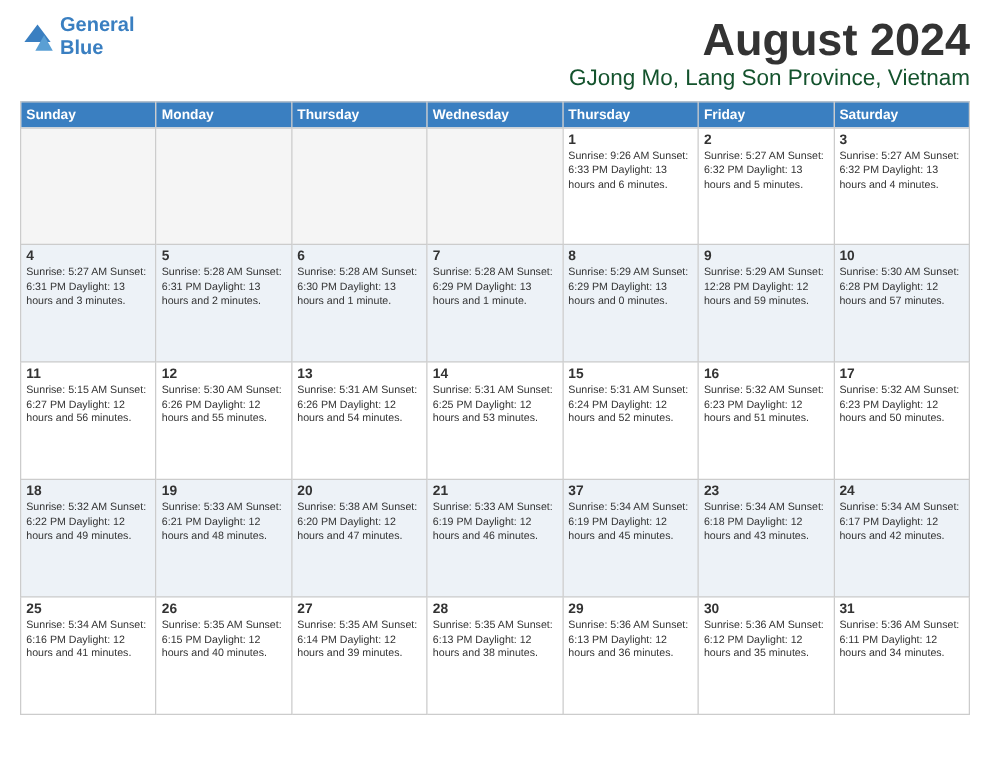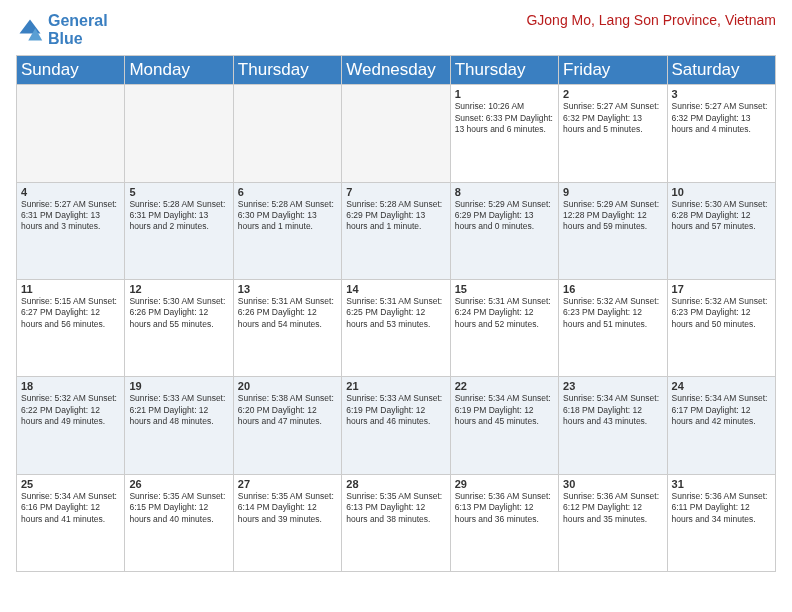--- a/index.html
+++ b/index.html
@@ -44,35 +44,35 @@
     .title-block {
       text-align: right;
     }
     .main-title {
       font-size: 36px;
       font-weight: bold;
       color: #333;
       line-height: 1.1;
     }
     .subtitle {
-      font-size: 14px;
-      color: #b91c1c;
+      font-size: 18px;
+      color: #14532d;
     }
     .calendar {
       flex: 1;
       border: 1px solid #ccc;
       border-collapse: collapse;
       width: 100%;
       table-layout: fixed;
     }
     .calendar th {
       background-color: #3a7fc1;
       color: #fff;
-      font-size: 17px;
-      font-weight: normal;
+      font-size: 11px;
+      font-weight: bold;
       padding: 4px 4px;
       text-align: left;
       border: 1px solid #ccc;
     }
     .calendar td {
       border: 1px solid #ccc;
       vertical-align: top;
       padding: 3px 4px;
       font-size: 9px;
       color: #333;
@@ -107,20 +107,21 @@
       <svg class="logo-icon" viewBox="0 0 32 32">
         <polygon points="16,4 28,20 4,20" fill="#3a7fc1"></polygon>
         <polygon points="22,14 30,28 14,28" fill="#5a9fd4"></polygon>
       </svg>
       <div class="logo-text">
         <div><span>General</span></div>
         <div><span>Blue</span></div>
       </div>
     </div>
     <div class="title-block">
+      <div class="main-title">August 2024</div>
       <div class="subtitle">GJong Mo, Lang Son Province, Vietnam</div>
     </div>
   </div>
 
   <table class="calendar">
     <thead>
       <tr>
       <th>Sunday</th>
           <th>Monday</th>
           <th>Thursday</th>
@@ -131,21 +132,21 @@
         </tr>
     </thead>
     <tbody id="calendar-body">
     <tr class="row-even">
           <td class="empty"></td>
           <td class="empty"></td>
           <td class="empty"></td>
           <td class="empty"></td>
           <td>
             <span class="day-number">1</span>
-            <div class="day-info">Sunrise: 10:26 AM
+            <div class="day-info">Sunrise: 9:26 AM
 Sunset: 6:33 PM
 Daylight: 13 hours
 and 6 minutes.</div>
           </td>
           <td>
             <span class="day-number">2</span>
             <div class="day-info">Sunrise: 5:27 AM
 Sunset: 6:32 PM
 Daylight: 13 hours
 and 5 minutes.</div>
@@ -283,21 +284,21 @@
 and 47 minutes.</div>
           </td>
           <td>
             <span class="day-number">21</span>
             <div class="day-info">Sunrise: 5:33 AM
 Sunset: 6:19 PM
 Daylight: 12 hours
 and 46 minutes.</div>
           </td>
           <td>
-            <span class="day-number">22</span>
+            <span class="day-number">37</span>
             <div class="day-info">Sunrise: 5:34 AM
 Sunset: 6:19 PM
 Daylight: 12 hours
 and 45 minutes.</div>
           </td>
           <td>
             <span class="day-number">23</span>
             <div class="day-info">Sunrise: 5:34 AM
 Sunset: 6:18 PM
 Daylight: 12 hours

